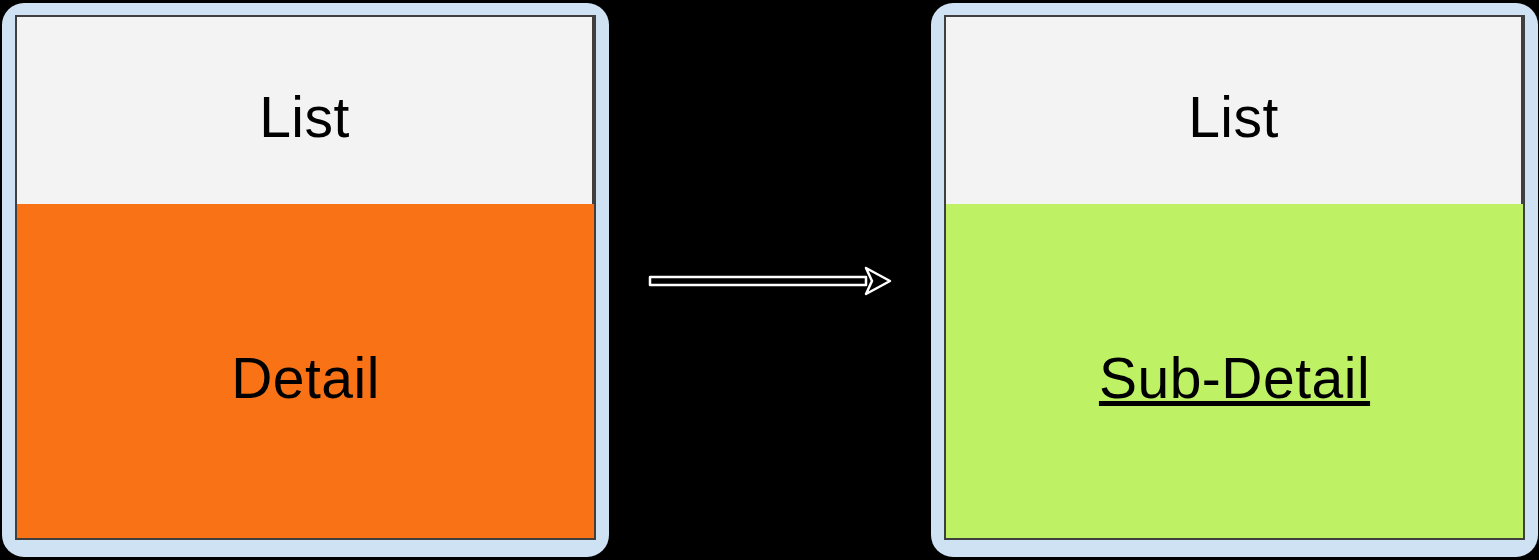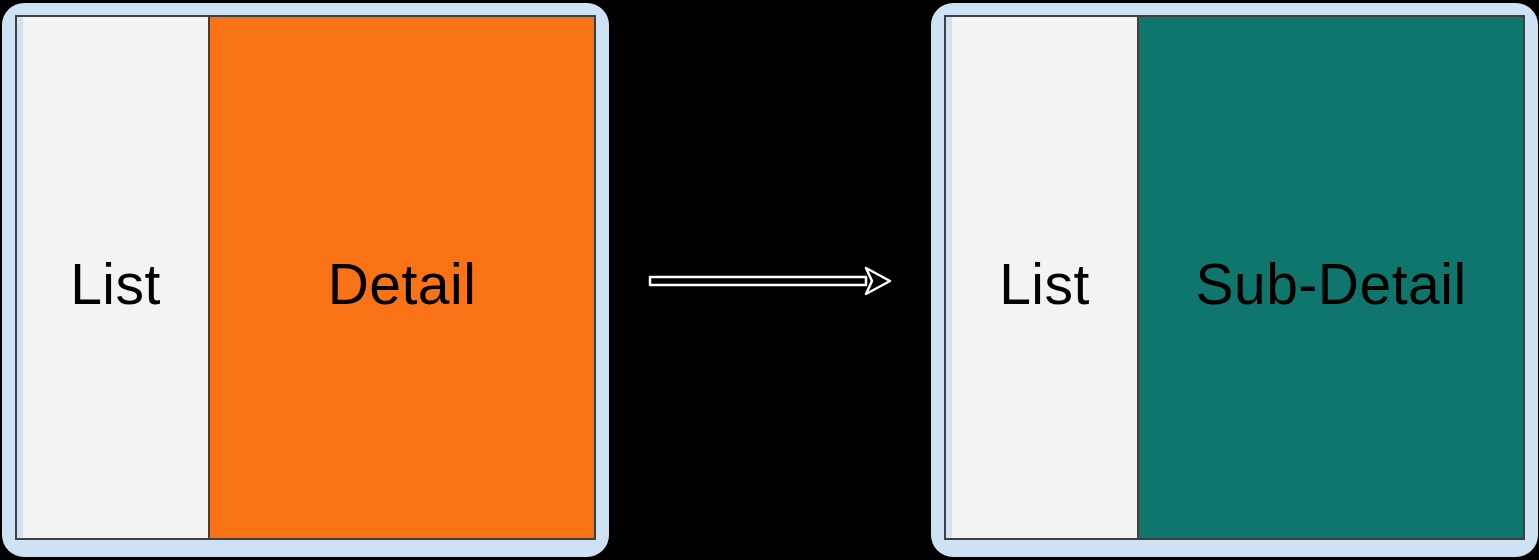--- a/index.html
+++ b/index.html
@@ -25,22 +25,21 @@
     padding: 12px 13px 17px 13px;
   }
   .device.before { left: 2px; }
   .device.after  { left: 931px; }
   .screen {
     width: 100%;
     height: 100%;
     box-sizing: border-box;
     border: 2px solid #3f3f3f;
     display: flex;
-    flex-direction: row;
-    padding-left: 6px;
+    flex-direction: column;
   }
   .pane {
     display: flex;
     align-items: center;
     justify-content: center;
     box-sizing: border-box;
   }
   .pane.list {
     flex: 0 0 187px;
     border-right: 2px solid #3f3f3f;
@@ -89,19 +88,19 @@
       <rect x="2" y="19" width="216" height="8" fill="none" stroke="currentColor" stroke-width="2.5" stroke-linejoin="round"></rect>
       <polygon points="218,10 242,23 218,36 224,23" fill="none" stroke="currentColor" stroke-width="2.5" stroke-linejoin="round"></polygon>
     </svg>
   </div>
 
   <div class="device after" style="background-color: rgb(207, 226, 243);">
     <div class="screen" style="border-color: rgb(63, 63, 63);">
       <div class="pane list" style="background-color: rgb(243, 243, 243); border-right-color: rgb(63, 63, 63);">
         <span class="pane-label" style="color: rgb(0, 0, 0);">List</span>
       </div>
-      <div class="pane main" style="background-color: #0f766e;">
+      <div class="pane main" style="background-color: #bef264; text-decoration: underline;">
         <span class="pane-label" style="color: rgb(0, 0, 0);">Sub-Detail</span>
       </div>
     </div>
   </div>
 
 </div>
 
 </body></html>

